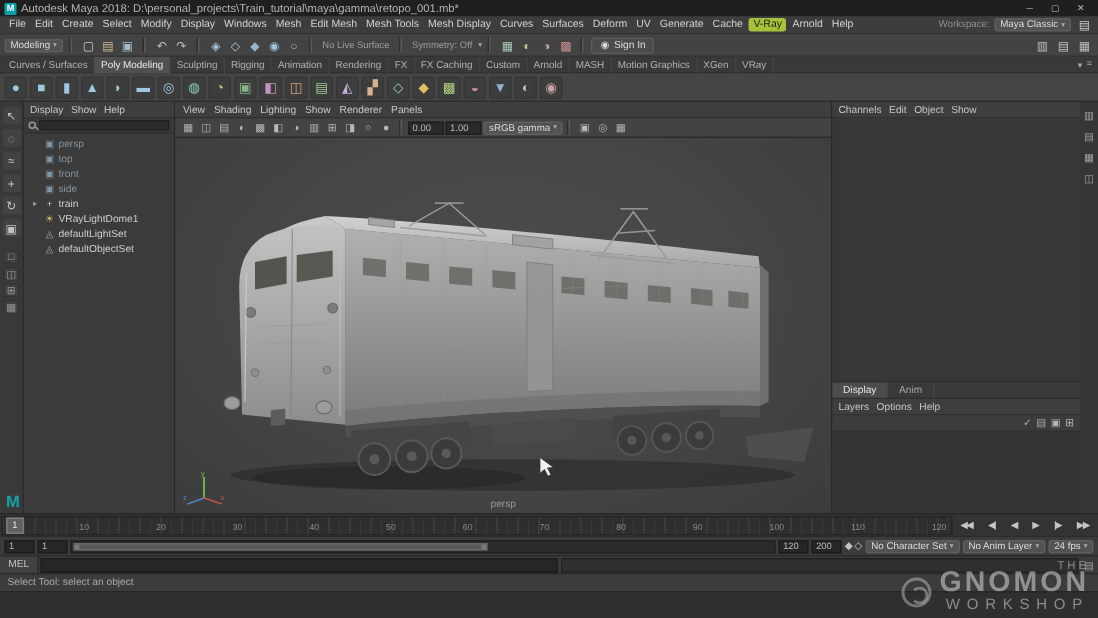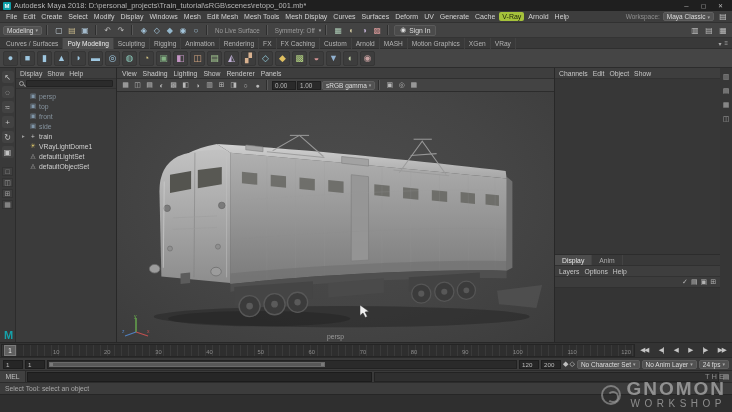--- a/index.html
+++ b/index.html
@@ -136,21 +136,21 @@
   .wm-l2{font-size:19px;font-weight:bold;letter-spacing:2px}
   .wm-l3{font-size:10px;letter-spacing:4.5px}
 </style>
 </head>
 <body>
 
 <div id="app">
 
   <div class="row titlebar">
     <span class="app-icon">M</span>
-    <span class="title-text">Autodesk Maya 2018: D:\personal_projects\Train_tutorial\sRGB\scenes\retopo_001.mb*</span>
+    <span class="title-text">Autodesk Maya 2018: D:\personal_projects\Train_tutorial\maya\gamma\retopo_001.mb*</span>
     <span class="win-controls">
       <span class="win-btn">─</span>
       <span class="win-btn">▢</span>
       <span class="win-btn">✕</span>
     </span>
   </div>
 
   <div class="row menubar">
     <div class="menus">
 

